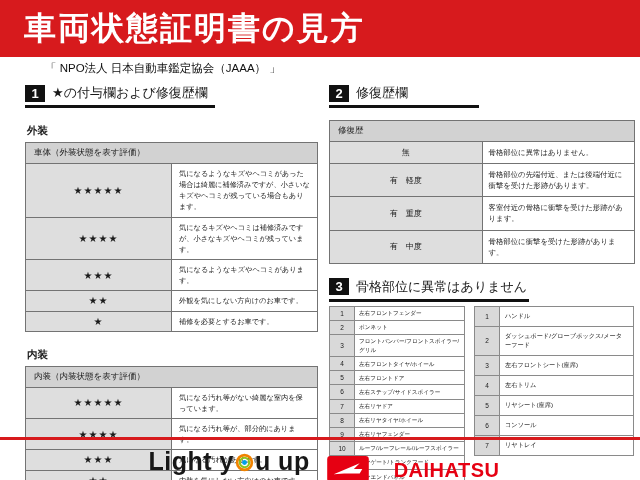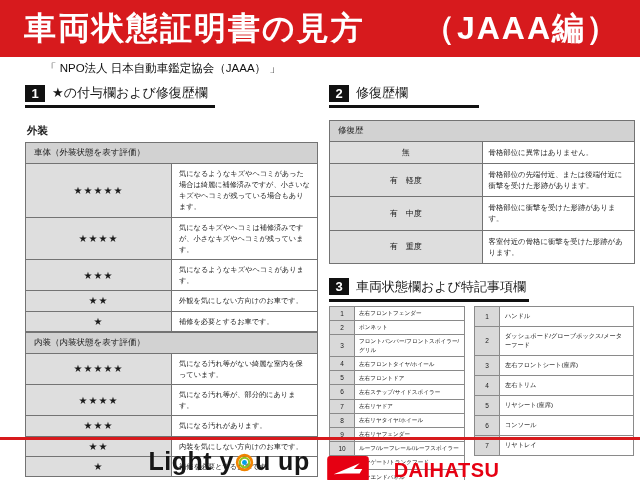--- a/index.html
+++ b/index.html
@@ -57,21 +57,20 @@
   .ring{width:19px;height:19px;margin:2px 1px 0 1px;}
   .dh-logo{display:flex;align-items:flex-end;gap:24px;margin-top:16px;}
   .d-mark{width:44px;height:26px;}
   .brand-text{color:#e60012;font-size:20px;font-weight:bold;letter-spacing:0.5px;}
 </style>
 </head>
 <body>
 
 <div class="top-banner">
   <span class="ttl">車両状態証明書の見方</span>
-  <span class="ttl">（JAAA編）</span>
 </div>
 
 <div class="subtitle">「 NPO法人 日本自動車鑑定協会（JAAA） 」</div>
 
 <div class="col-left">
   <div class="sec-head w1">
     <span class="sec-num">1</span>
     <span class="sec-title">★の付与欄および修復歴欄</span>
   </div>
 
@@ -97,20 +96,21 @@
       <td class="star-cell">★★</td>
       <td class="desc-cell">外観を気にしない方向けのお車です。</td>
     </tr>
     <tr>
       <td class="star-cell">★</td>
       <td class="desc-cell">補修を必要とするお車です。</td>
     </tr>
   </tbody>
     </table>
 
+  <div class="group-label">内装</div>
   <table class="tbl">
     <tbody>
         <tr>
       <td class="hdr" colspan="2">内装（内装状態を表す評価）</td>
     </tr>
     <tr>
       <td class="star-cell">★★★★★</td>
       <td class="desc-cell">気になる汚れ等がない綺麗な室内を保っています。</td>
     </tr>
     <tr>
@@ -146,33 +146,33 @@
     </tr>
     <tr>
       <td class="grade-cell">無</td>
       <td class="rdesc-cell">骨格部位に異常はありません。</td>
     </tr>
     <tr>
       <td class="grade-cell">有　軽度</td>
       <td class="rdesc-cell">骨格部位の先端付近、または後端付近に衝撃を受けた形跡があります。</td>
     </tr>
     <tr>
+      <td class="grade-cell">有　重度</td>
+      <td class="rdesc-cell">客室付近の骨格に衝撃を受けた形跡があります。</td>
+    </tr>
+    <tr>
       <td class="grade-cell">有　中度</td>
       <td class="rdesc-cell">骨格部位に衝撃を受けた形跡があります。</td>
     </tr>
-    <tr>
-      <td class="grade-cell">有　重度</td>
-      <td class="rdesc-cell">客室付近の骨格に衝撃を受けた形跡があります。</td>
-    </tr>
   </tbody>
     </table>
 
   <div class="sec-head w3" style="margin-top:14px;">
     <span class="sec-num">3</span>
-    <span class="sec-title">車両状態欄および特記事項欄</span>
+    <span class="sec-title">骨格部位に異常はありません</span>
   </div>
 
   <div class="parts-wrap">
     <table class="parts pl-left">
       <tbody>
           <tr>
             <td class="num-cell">1</td>
             <td class="name-cell">左右フロントフェンダー</td>
           </tr>
       <tr>

